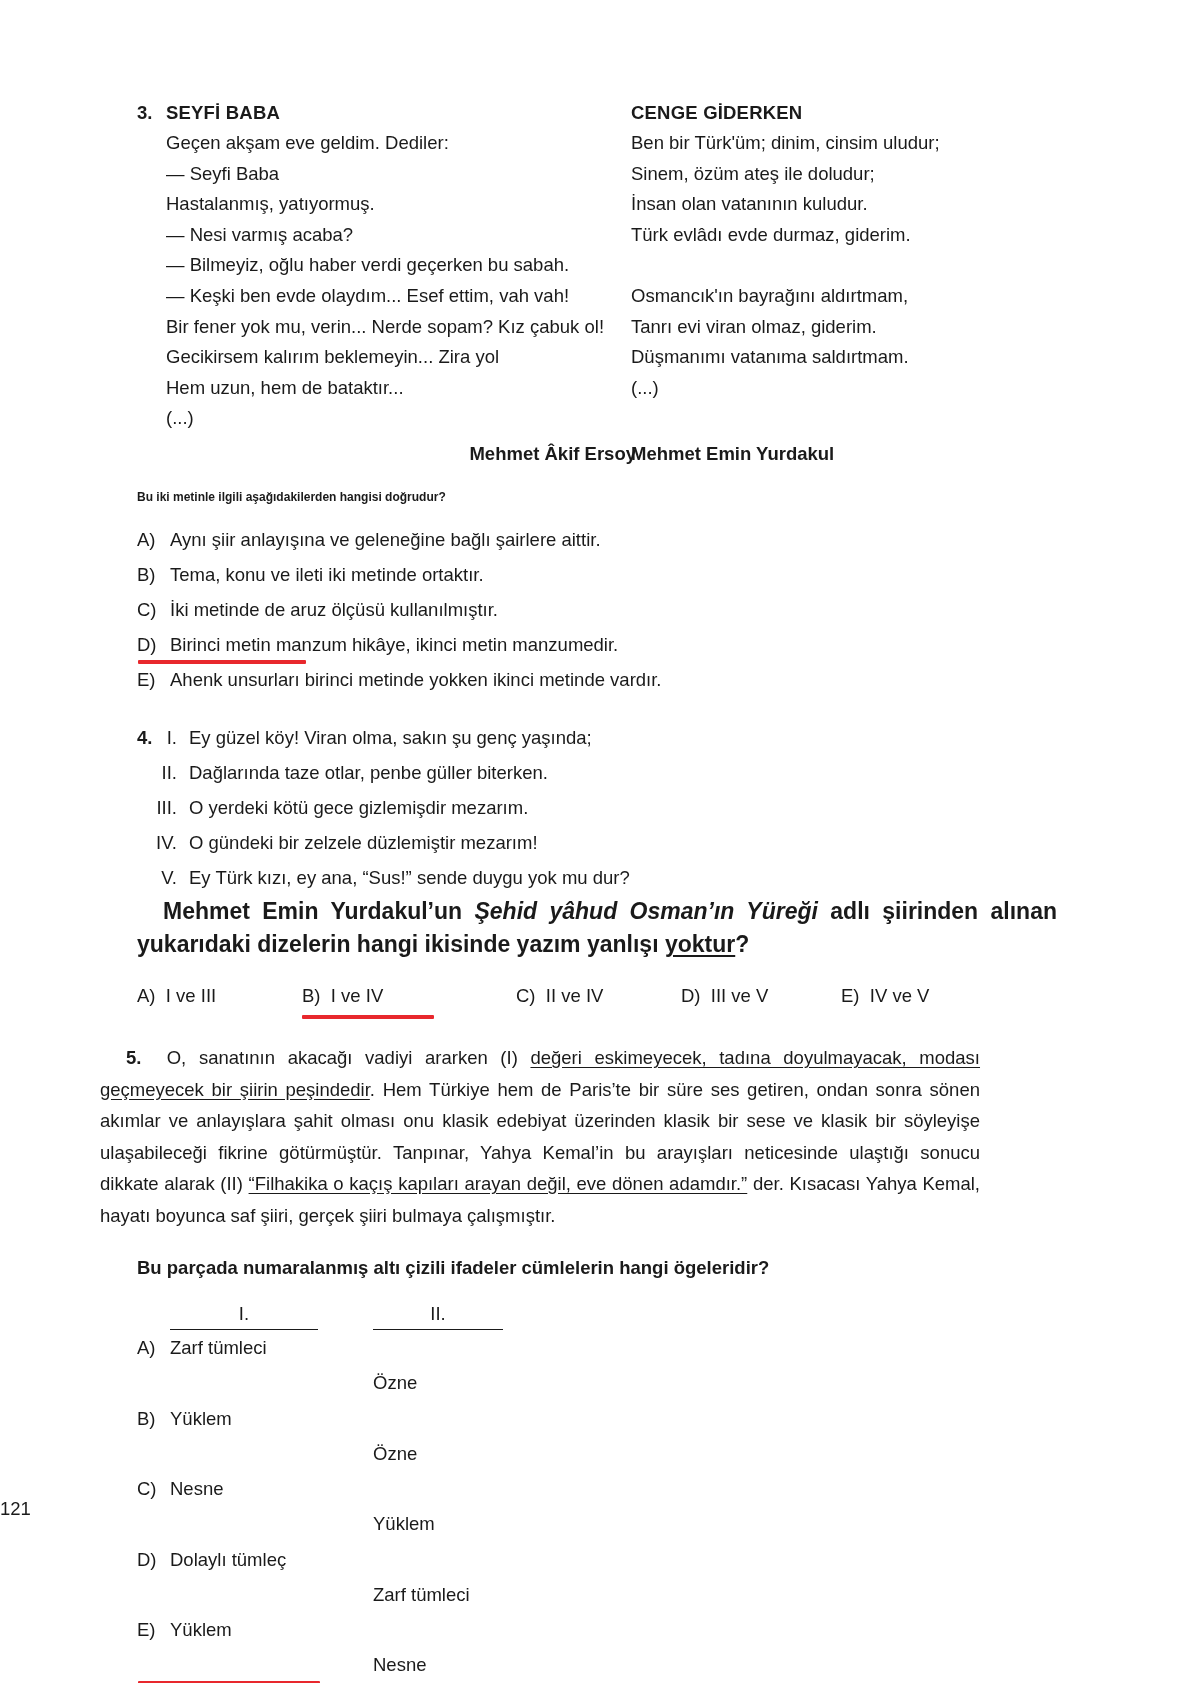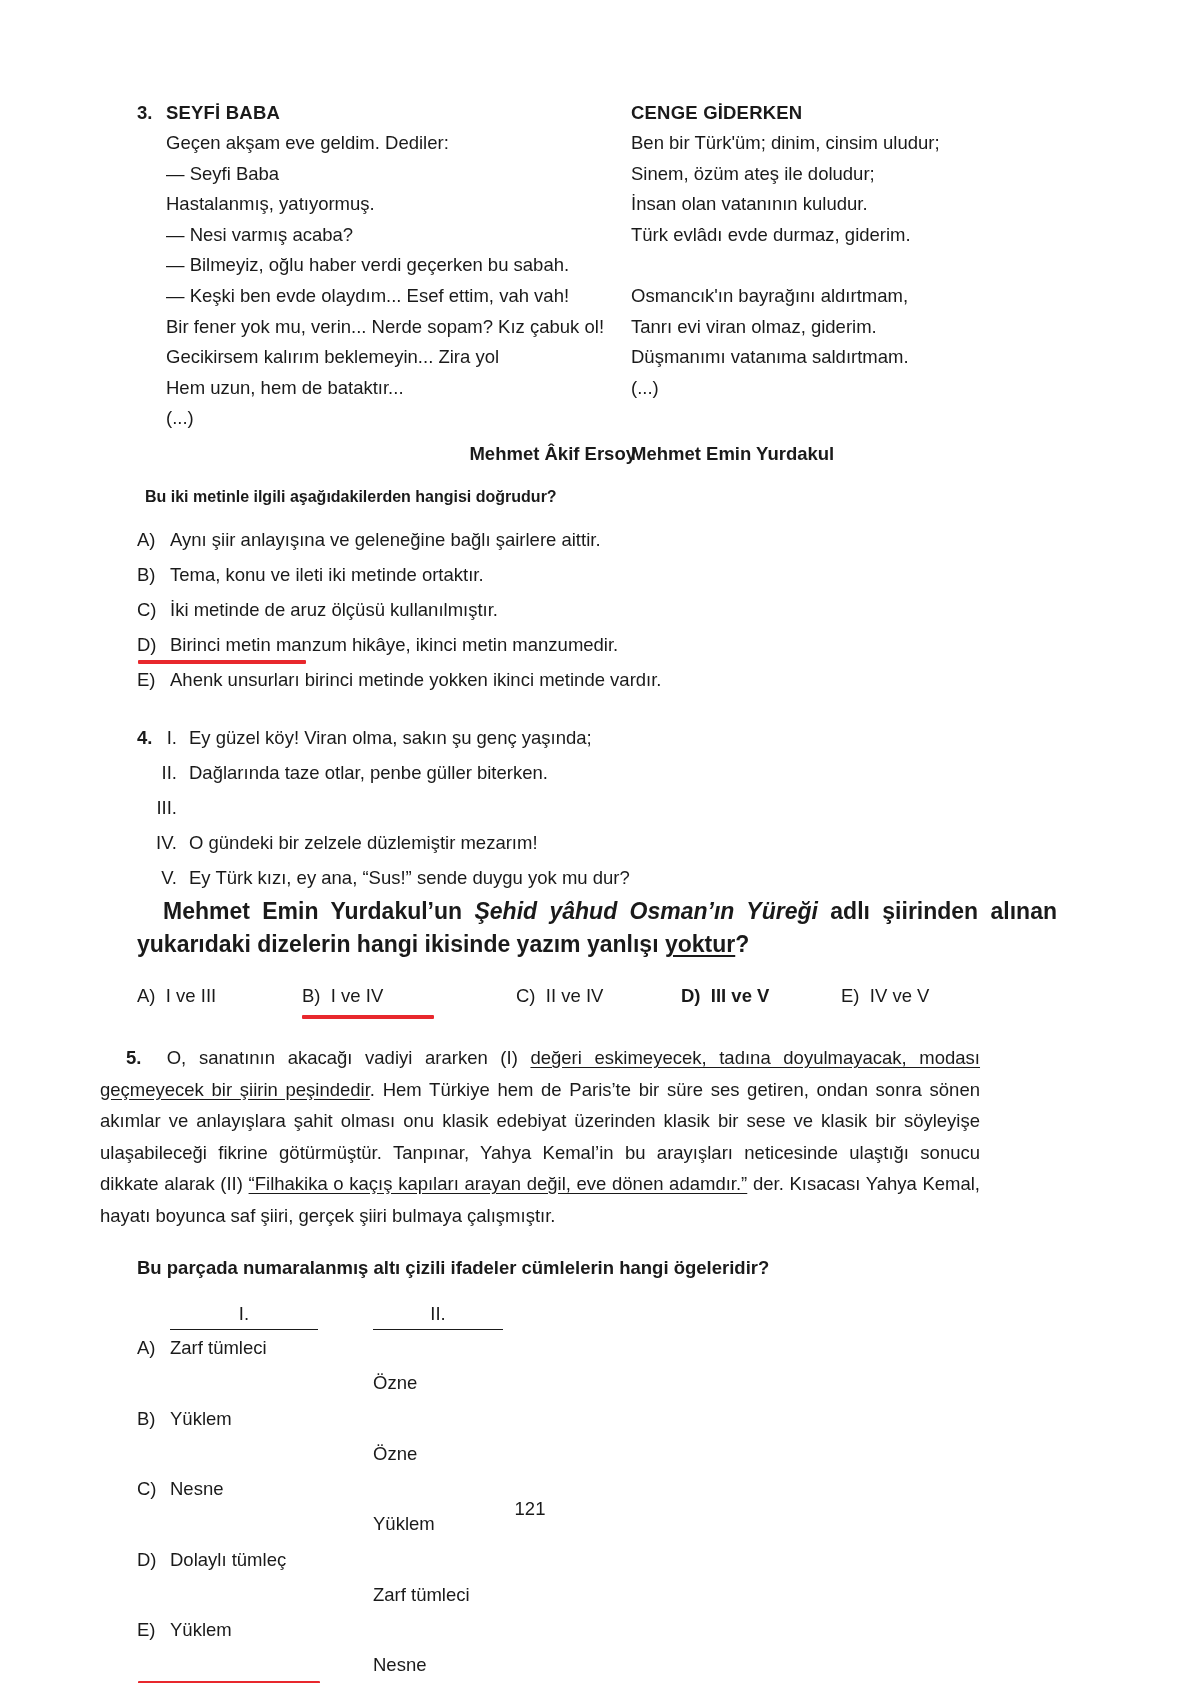--- a/index.html
+++ b/index.html
@@ -80,24 +80,23 @@
     left: 494px;
     top: 345px;
     width: 450px;
     text-align: left;
     font-weight: bold;
     font-size: 18.5px;
   }
 
   .stem {
     font-weight: bold;
-    font-size: 16px;
+    font-size: 12px;
     line-height: 30px;
     margin-top: 24px;
-    margin-left: 8px;
   }
 
   .options { margin-top: 10px; }
   .opt-row {
     position: relative;
     display: flex;
     font-size: 18.5px;
     line-height: 35px;
   }
   .opt-letter {
@@ -150,21 +149,21 @@
   .q4-choices {
     position: relative;
     display: flex;
     font-size: 18.5px;
     margin-top: 24px;
   }
   .q4-choice { white-space: pre; }
   .c1 { width: 165px; }
   .c2 { width: 166px; }
   .c3 { width: 165px; margin-left: 48px; }
-  .c4 { width: 160px; font-weight: bold; }
+  .c4 { width: 160px; }
 
   
   #q5 {
     position: absolute;
     left: 100px;
     top: 1042px;
     width: 880px;
   }
   .para {
     font-size: 18.5px;
@@ -205,21 +204,21 @@
   }
   .tcell-letter { width: 33px; flex: 0 0 33px; }
   .tcell-1 { width: 203px; flex: 0 0 203px; }
   .tcell-2 { width: 200px; margin-top: 35px; }
 
   .page-number {
     position: absolute;
     left: 0;
     top: 1498px;
     width: 1060px;
-    text-align: center;
+    text-align: left;
     font-size: 18.5px;
   }
 </style>
 </head>
 <body>
 
 <div class="page">
 
   <div id="q3">
 
@@ -292,20 +291,21 @@
       <div class="roman-row">
         <span class="roman-label">I.</span>
         <span>Ey güzel köy! Viran olma, sakın şu genç yaşında;</span>
       </div>
       <div class="roman-row">
         <span class="roman-label">II.</span>
         <span>Dağlarında taze otlar, penbe güller biterken.</span>
       </div>
       <div class="roman-row">
         <span class="roman-label">III.</span>
+        <span>O yerdeki kötü gece gizlemişdir mezarım.</span>
       </div>
       <div class="roman-row">
         <span class="roman-label">IV.</span>
         <span>O gündeki bir zelzele düzlemiştir mezarım!</span>
       </div>
       <div class="roman-row">
         <span class="roman-label">V.</span>
         <span>Ey Türk kızı, ey ana, “Sus!” sende duygu yok mu dur?</span>
       </div>
     </div>

